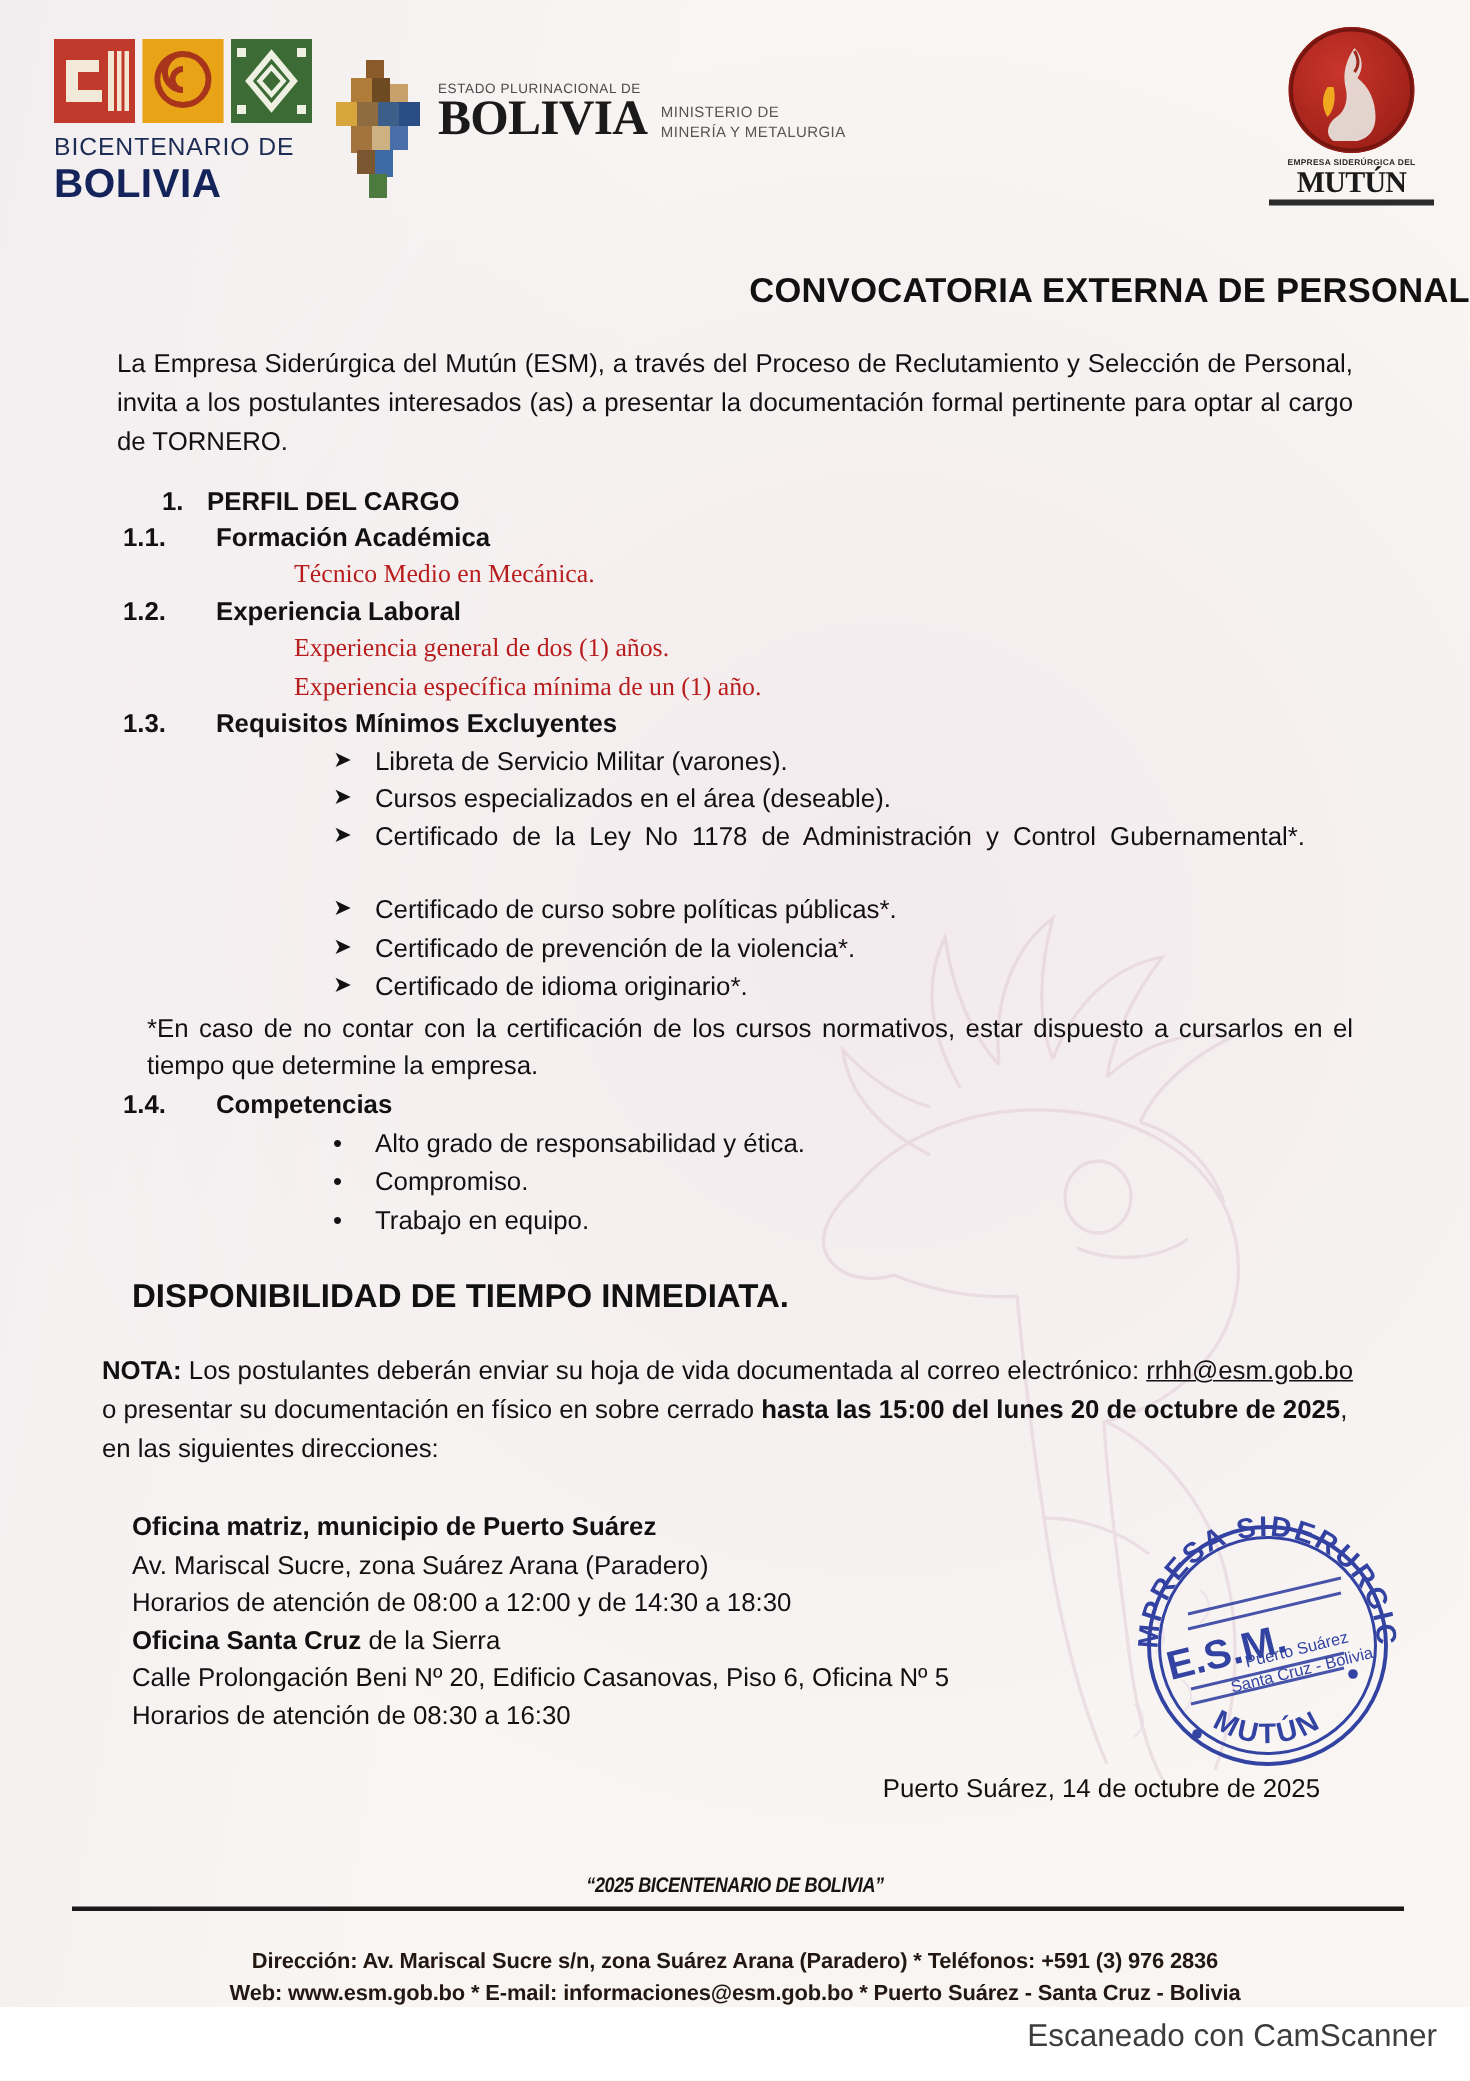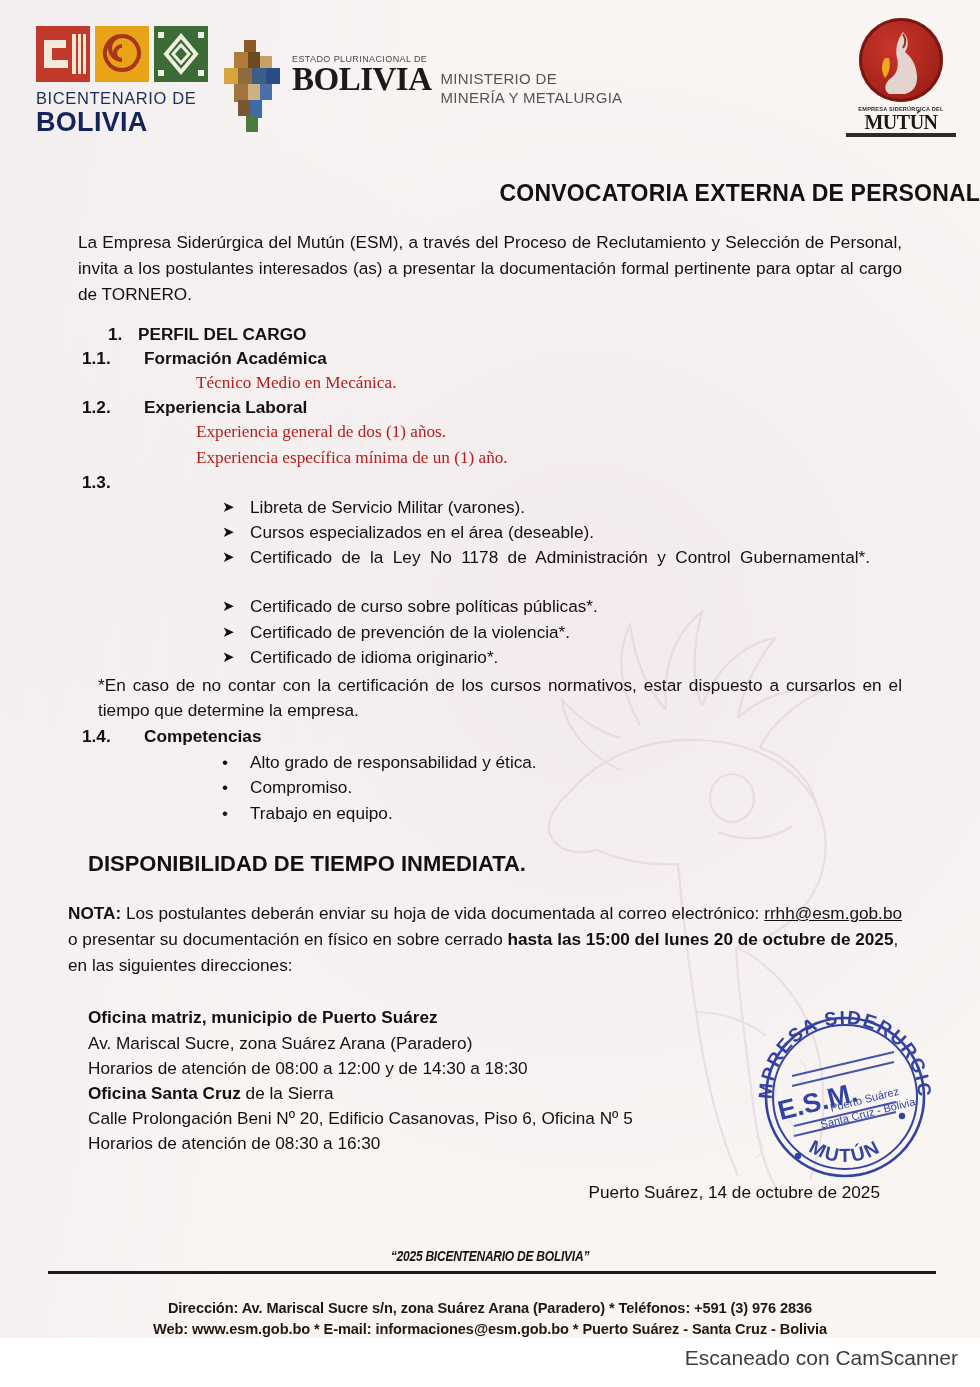--- a/index.html
+++ b/index.html
@@ -91,21 +91,21 @@
     font-family: "Liberation Serif", serif;
     font-weight: bold;
     font-size: 33px;
     line-height: 0.92;
     color: #1a1a1a;
     letter-spacing: -0.5px;
   }
   .min-right {
     padding-top: 32px;
     margin-left: 9px;
-    font-size: 15px;
+    font-size: 10px;
     line-height: 1.25;
     color: #555;
     letter-spacing: 0.3px;
   }
 
   .logo-mutun {
     position: absolute;
     right: 24px;
     top: 18px;
     width: 110px;
@@ -430,20 +430,21 @@
 
     <div class="sub">
       <span class="s-idx">1.2.</span>
       <span class="s-label">Experiencia Laboral</span>
     </div>
     <div class="plain-line">Experiencia general de dos (1) años.</div>
     <div class="plain-line">Experiencia específica mínima de un (1) año.</div>
 
     <div class="sub">
       <span class="s-idx">1.3.</span>
+      <span class="s-label">Requisitos Mínimos Excluyentes</span>
     </div>
     <ul class="arrow-list">
       <li>
         <span class="marker">➤</span>
         <span class="txt">Libreta de Servicio Militar (varones).</span>
       </li>
       <li>
         <span class="marker">➤</span>
         <span class="txt">Cursos especializados en el área (deseable).</span>
       </li>

